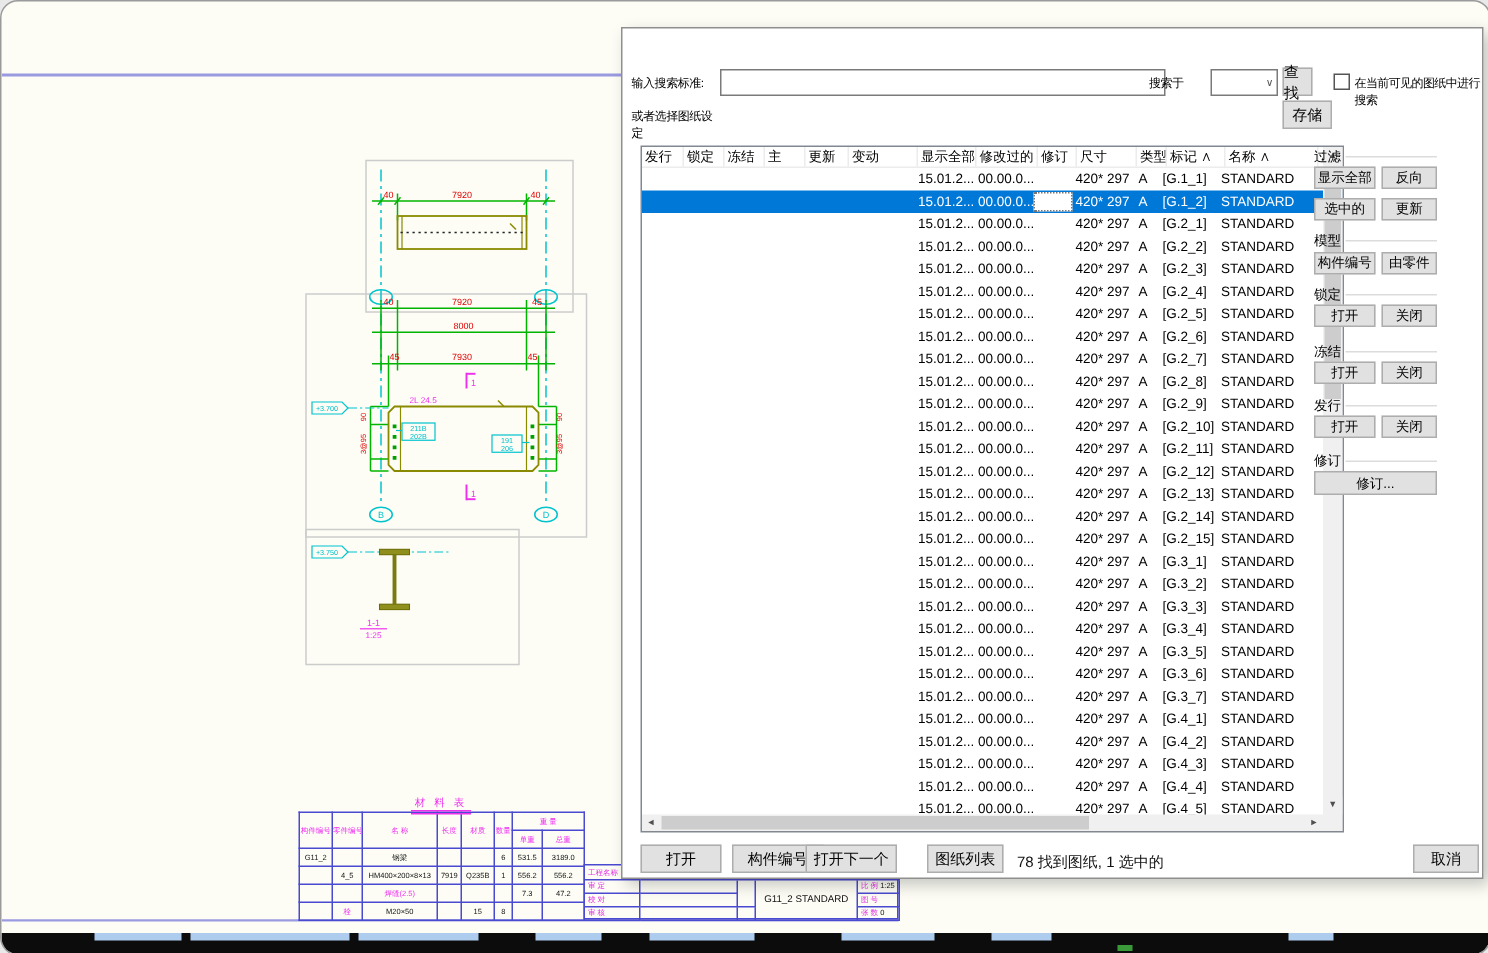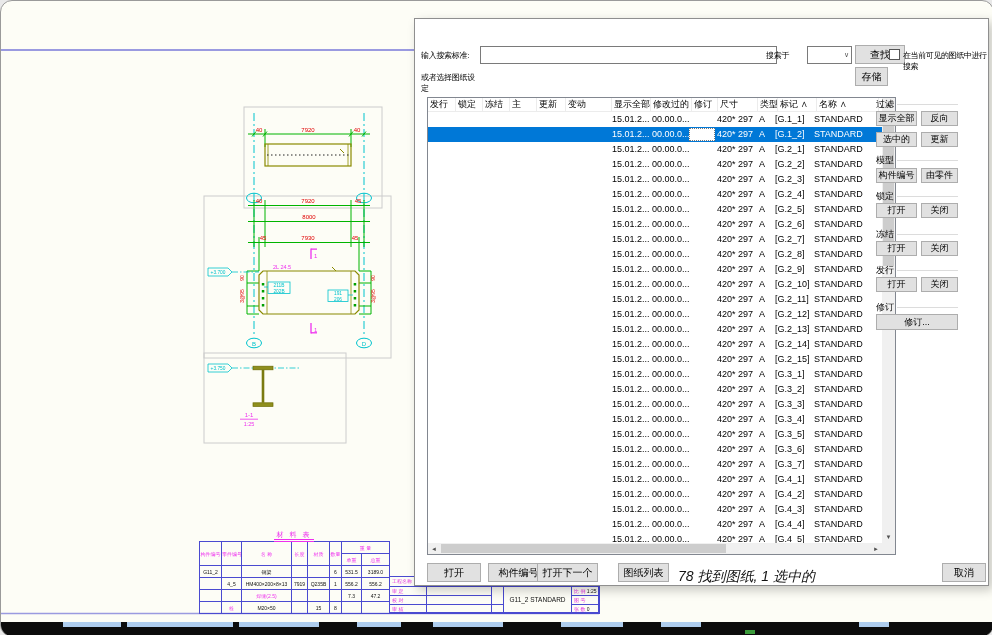--- a/index.html
+++ b/index.html
@@ -83,21 +83,21 @@
 
   
   .panel{position:absolute;left:461px;top:80px;width:82px;height:340px;text-align:right;}
   .pgroup{position:absolute;left:0;width:82px;}
   .gt{display:flex;align-items:center;gap:3px;font-size:9px;height:10px;}
   .gt::after{content:"";flex:1;border-top:1px solid #dcdcdc;}
   .pbtn{position:absolute;height:15px;background:#e1e1e1;border:1px solid #adadad;box-sizing:border-box;
       font-size:9px;display:flex;align-items:center;justify-content:center;}
 
   
-  .status{position:absolute;font-size:14px;color:#111;font-style:italic;}
+  .status{position:absolute;font-size:10px;color:#111;}
 </style>
 </head>
 <body>
 
 <div class="screen">
 
   <svg id="cad" width="992" height="635" viewBox="0 0 992 635">
 
     <g>
       <line x1="0" y1="49" x2="413" y2="49" stroke="#9a9ae0" stroke-width="2"></line>
@@ -348,21 +348,21 @@
 
   <div class="dialog">
 
     <span class="rowlabel" style="left:6px;top:31px;width:58px">输入搜索标准:</span>
     <input class="tbox" style="left: 65px; top: 27px; width: 297px; height: 18px;" value="">
     <span class="rowlabel" style="left:351px;top:31px">搜索于</span>
     <div class="combo" style="left:392px;top:27px;width:45px;height:18px">
       <span></span>
         <span class="chev">∨</span>
     </div>
-    <div class="btn" style="left:440px;top:26px;width:50px;height:19px">查找</div>
+    <div class="btn" style="left:440px;top:26px;width:20px;height:19px">查找</div>
     <span class="chk" style="left:474px;top:30px"></span>
     <span class="chklabel" style="left:488px;top:31px;width:86px">在当前可见的图纸中进行搜索</span>
 
     <span class="rowlabel" style="left:6px;top:53px;width:58px">或者选择图纸设定</span>
     <div class="btn" style="left:440px;top:48px;width:33px;height:19px">存储</div>
 
     <div class="listwrap">
       <div class="lheader">
         <span class="hc0">发行</span>
           <span class="hc1">锁定</span>

